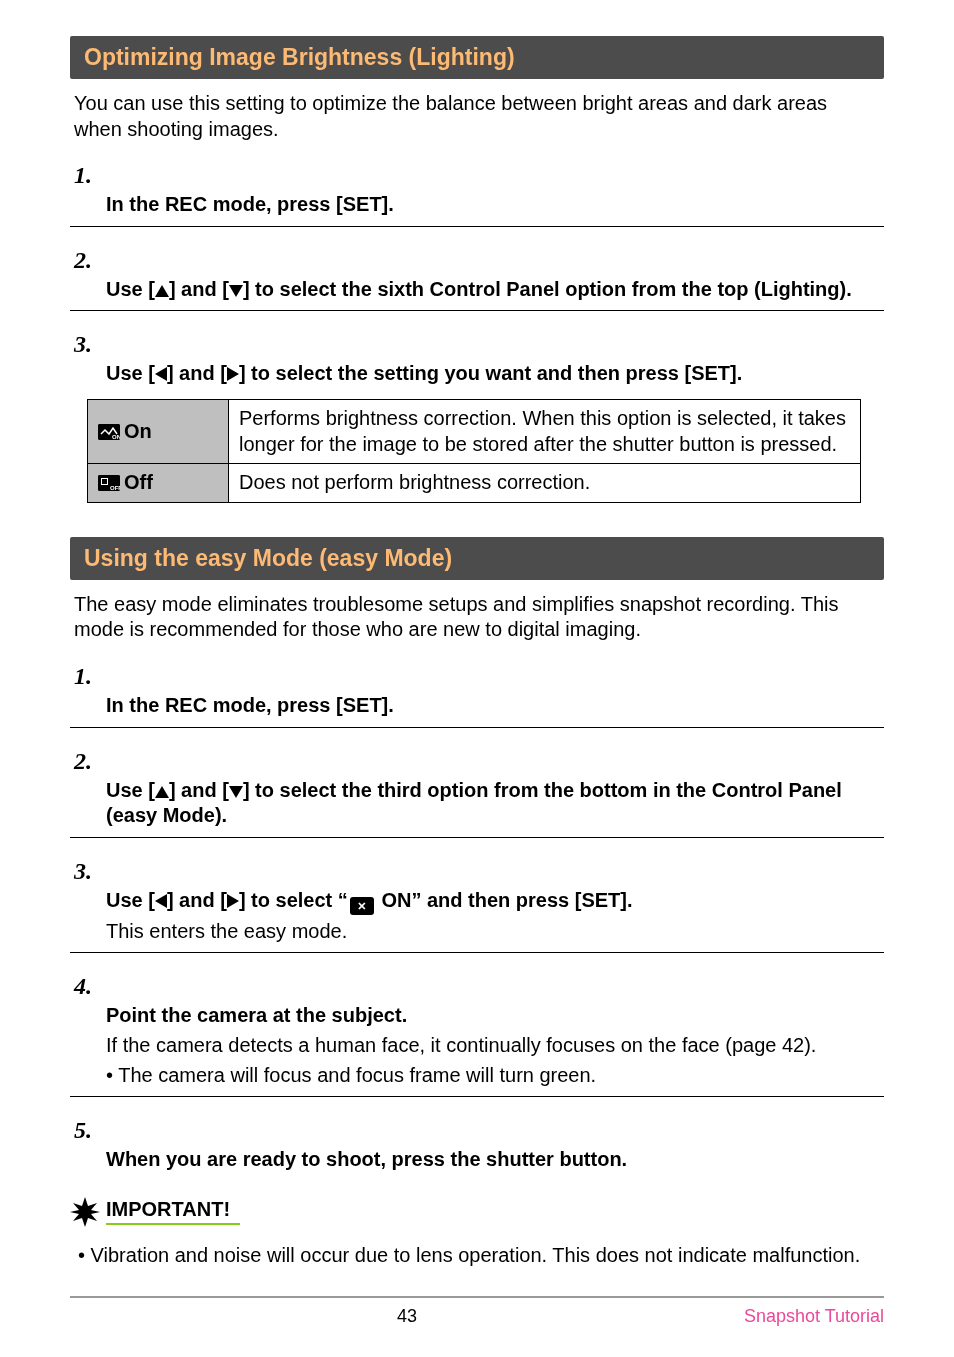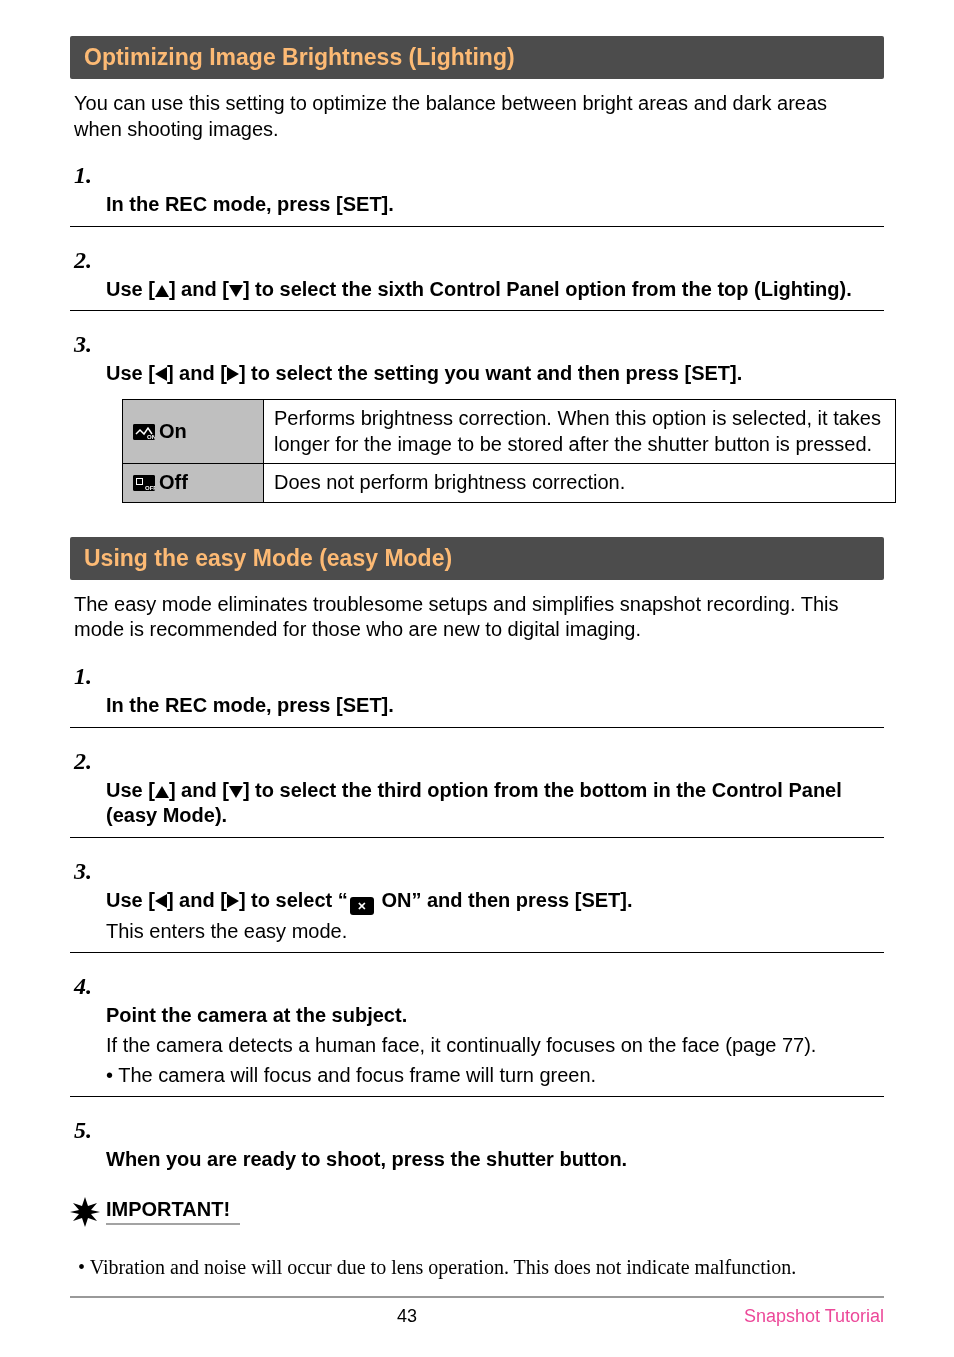--- a/index.html
+++ b/index.html
@@ -70,21 +70,21 @@
     padding-left: 14px;
     text-indent: -14px;
   }
   hr.step-div {
     border: none;
     border-top: 1px solid #000;
     margin: 8px 0 0 0;
   }
   .setting-table {
     border-collapse: collapse;
-    margin: 12px 0 0 52px;
+    margin: 12px 0 0 17px;
     width: calc(100% - 40px);
   }
   .setting-table td {
     border: 1px solid #000;
     font-size: 20px;
     padding: 6px 10px;
     vertical-align: middle;
     line-height: 1.28;
   }
   .setting-table td.label {
@@ -120,32 +120,31 @@
   .tri-right { border-top: 7px solid transparent; border-bottom: 7px solid transparent; border-left: 12px solid #000; }
   .important-row {
     display: flex;
     align-items: center;
     margin-top: 24px;
     padding-left: 0;
   }
   .important-label {
     font-weight: bold;
     font-size: 20px;
-    border-bottom: 2px solid #a3a3a3;
+    border-bottom: 2px solid #84cc16;
     padding-bottom: 2px;
     margin-left: 6px;
     padding-right: 10px;
   }
   .important-bullet {
     font-size: 20px;
     line-height: 1.28;
-    margin-top: 28px;
+    margin-top: 16px;
     padding-left: 22px;
     text-indent: -14px;
-    font-family: Liberation Serif, serif;
   }
   .footer {
     position: absolute;
     bottom: 30px;
     left: 70px;
     right: 70px;
   }
   .footer-line {
     border-top: 2px solid #999;
     margin-bottom: 8px;
@@ -260,21 +259,21 @@
       <span>Use [</span><span class="tri-left"></span><span>] and [</span><span class="tri-right"></span><span>] to select “</span><span class="easy-pill">✕</span><span> ON” and then press [SET].</span>
       <div class="step-sub">This enters the easy mode.</div>
     </div>
   </div>
 
   <hr class="step-div">
   <div class="step-row">
     <div class="step-num">4.</div>
     <div class="step-body">
       <span>Point the camera at the subject.</span>
-      <div class="step-sub">If the camera detects a human face, it continually focuses on the face (page 77).</div>
+      <div class="step-sub">If the camera detects a human face, it continually focuses on the face (page 42).</div>
       <div class="step-bullet">• The camera will focus and focus frame will turn green.</div>
     </div>
   </div>
 
   <hr class="step-div">
   <div class="step-row">
     <div class="step-num">5.</div>
     <div class="step-body">
       <span>When you are ready to shoot, press the shutter button.</span>
     </div>

